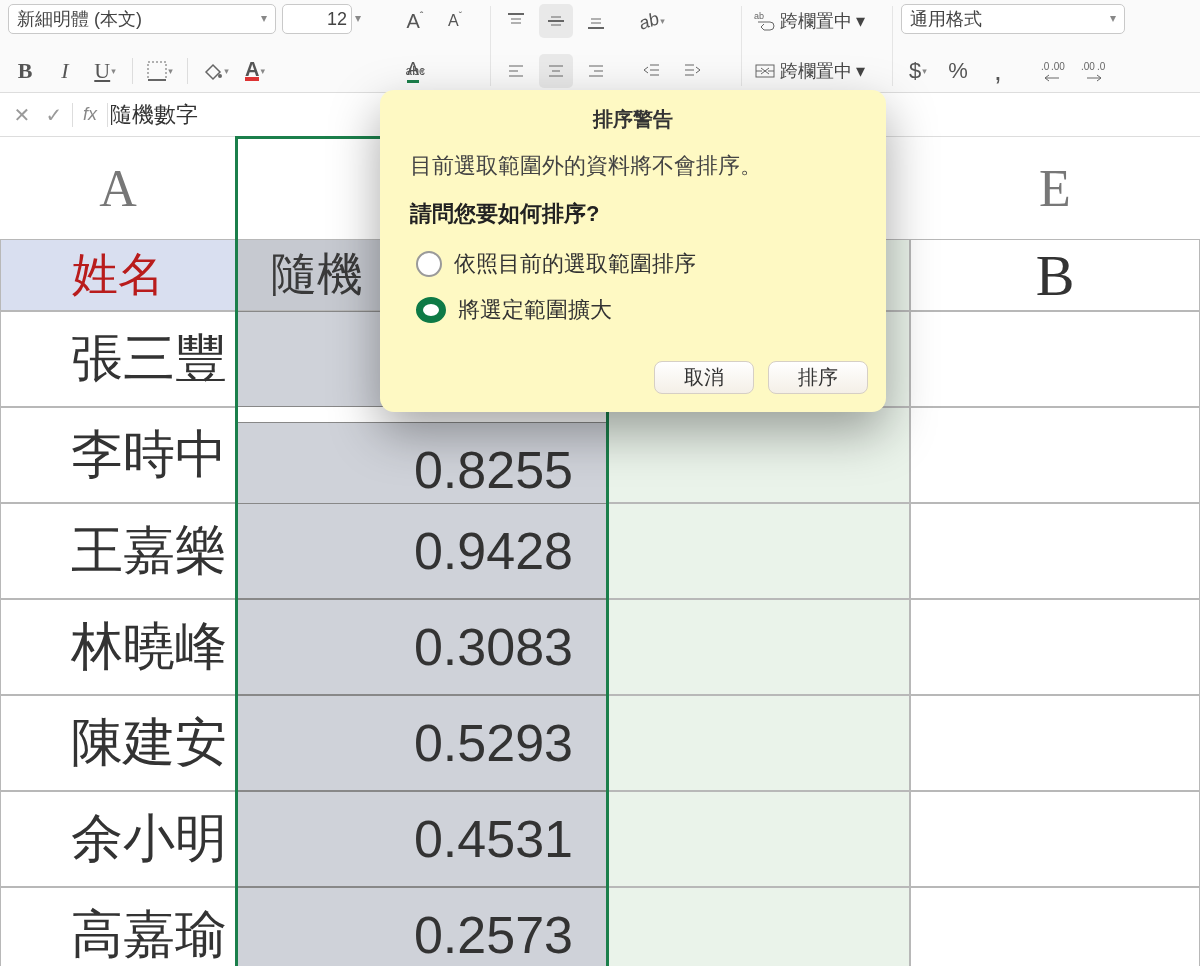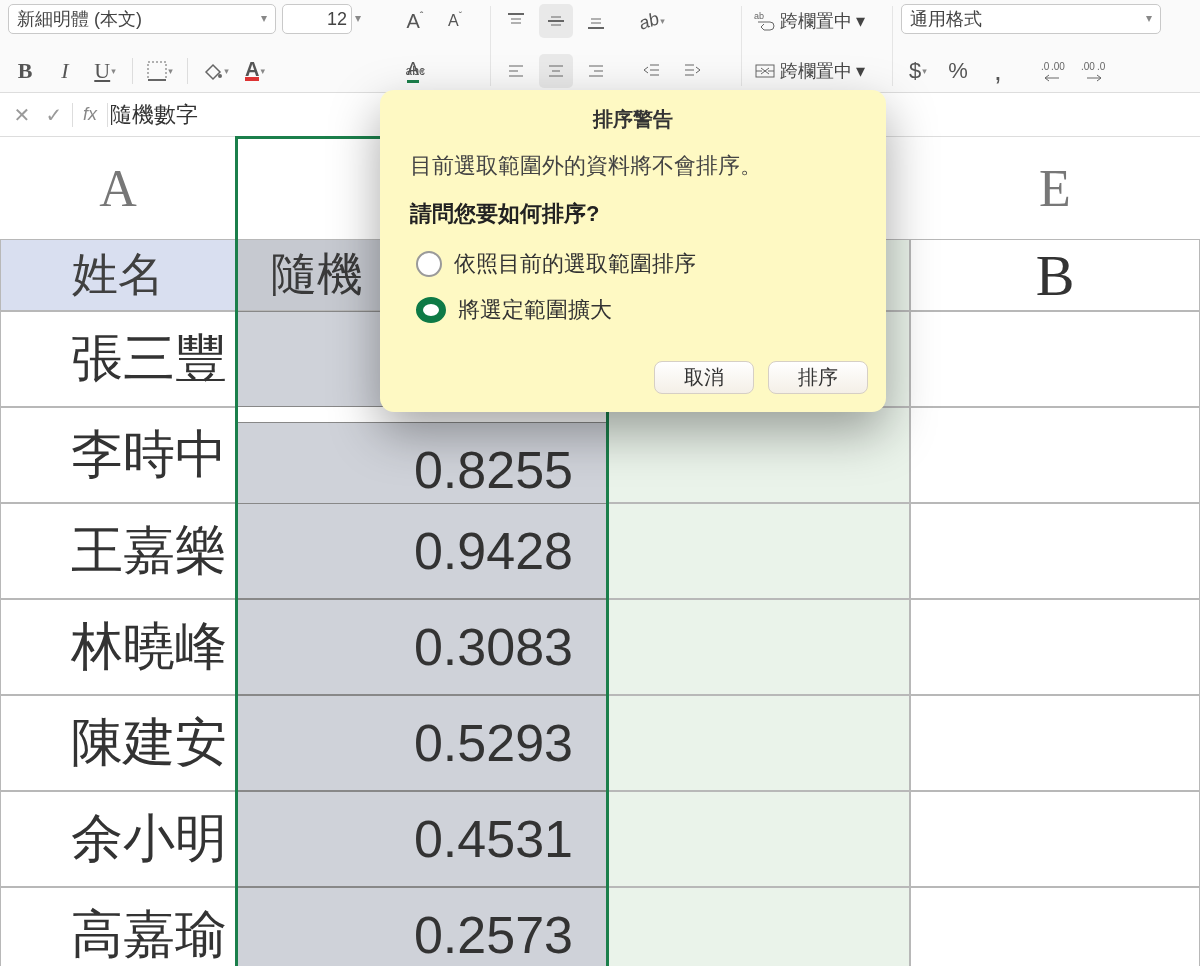--- a/index.html
+++ b/index.html
@@ -23,21 +23,21 @@
   
   .fbar{height:44px;border-bottom:1px solid #ddd;display:flex;align-items:center;padding-left:6px;font-size:20px;color:#555;background:#fff;}
   .fbar .ico{width:32px;display:flex;justify-content:center;color:#9a9a9a;}
   .fbar .fx{font-style:italic;color:#888;margin:0 8px;font-size:18px;}
   .fbar .val{font-size:22px;color:#333;}
   .vsep{width:1px;height:24px;background:#ddd;margin:0 2px;}
 
   
   .grid{position:relative;height:829px;}
   .colhead{position:absolute;top:0;height:102px;display:flex;align-items:center;justify-content:center;font-family:"Times New Roman",serif;font-size:52px;color:#777;background:#fff;}
-  .hdrA{position:absolute;left:0;top:102px;width:236px;height:72px;border:1px solid #b8b8b8;background:#d9dff0;display:flex;align-items:center;justify-content:center;font-size:46px;color:#404040;font-family:"PingFang TC",sans-serif;}
+  .hdrA{position:absolute;left:0;top:102px;width:236px;height:72px;border:1px solid #b8b8b8;background:#d9dff0;display:flex;align-items:center;justify-content:center;font-size:46px;color:#b91c1c;font-family:"PingFang TC",sans-serif;}
   .hdrB{position:absolute;left:236px;top:102px;width:372px;height:72px;border:1px solid #b8b8b8;background:#c6c9d0;display:flex;align-items:center;justify-content:flex-start;padding-left:34px;font-size:46px;color:#3a3a3a;}
   .colA{position:absolute;left:0;width:236px;height:96px;border:1px solid #b8b8b8;display:flex;align-items:center;justify-content:flex-end;padding-right:8px;font-size:52px;color:#333;background:#fff;}
   .colB{position:absolute;left:236px;width:372px;height:96px;border:1px solid #888;display:flex;align-items:center;justify-content:flex-end;padding-right:34px;font-size:52px;color:#333;font-family:Arial,Helvetica,sans-serif;background:#cfd2d9;}
   .selOutline{position:absolute;left:236px;top:0;width:372px;height:966px;outline:3px solid #1b7f4b;outline-offset:-2px;pointer-events:none;}
   .colGreen{position:absolute;left:608px;width:302px;height:96px;border:1px solid #b8b8b8;background:#eaf3ea;}
   .colGreen.first{top:102px;height:72px;}
   .colGreenHdr{top:0;height:102px;left:608px;width:302px;position:absolute;}
   .colE{position:absolute;left:910px;width:290px;height:96px;border:1px solid #b8b8b8;background:#fff;}
   .colE.first{top:102px;height:72px;display:flex;align-items:center;justify-content:center;font-size:58px;font-family:"Times New Roman",serif;color:#333;}
   .colEhead{position:absolute;left:910px;top:0;width:290px;height:102px;display:flex;align-items:center;justify-content:center;font-family:"Times New Roman",serif;font-size:52px;color:#777;}
@@ -221,21 +221,21 @@
           </svg>
         <span>跨欄置中</span>
           <span class="sm-chev">▾</span>
       </div>
     </div>
 
     <div class="divider"></div>
 
     <div class="rib-col" style="flex:1;">
       <div class="rib-row">
-        <div class="sel" style="width:260px;">
+        <div class="sel" style="width:224px;">
           <span>通用格式</span>
           <span class="chev chev-d">▾</span>
         </div>
       </div>
       <div class="rib-row">
         <div class="tb-btn">
             <span style="font-size:22px;">$</span>
             <span class="sm-chev">▾</span>
           </div>
         <div class="tb-btn">

